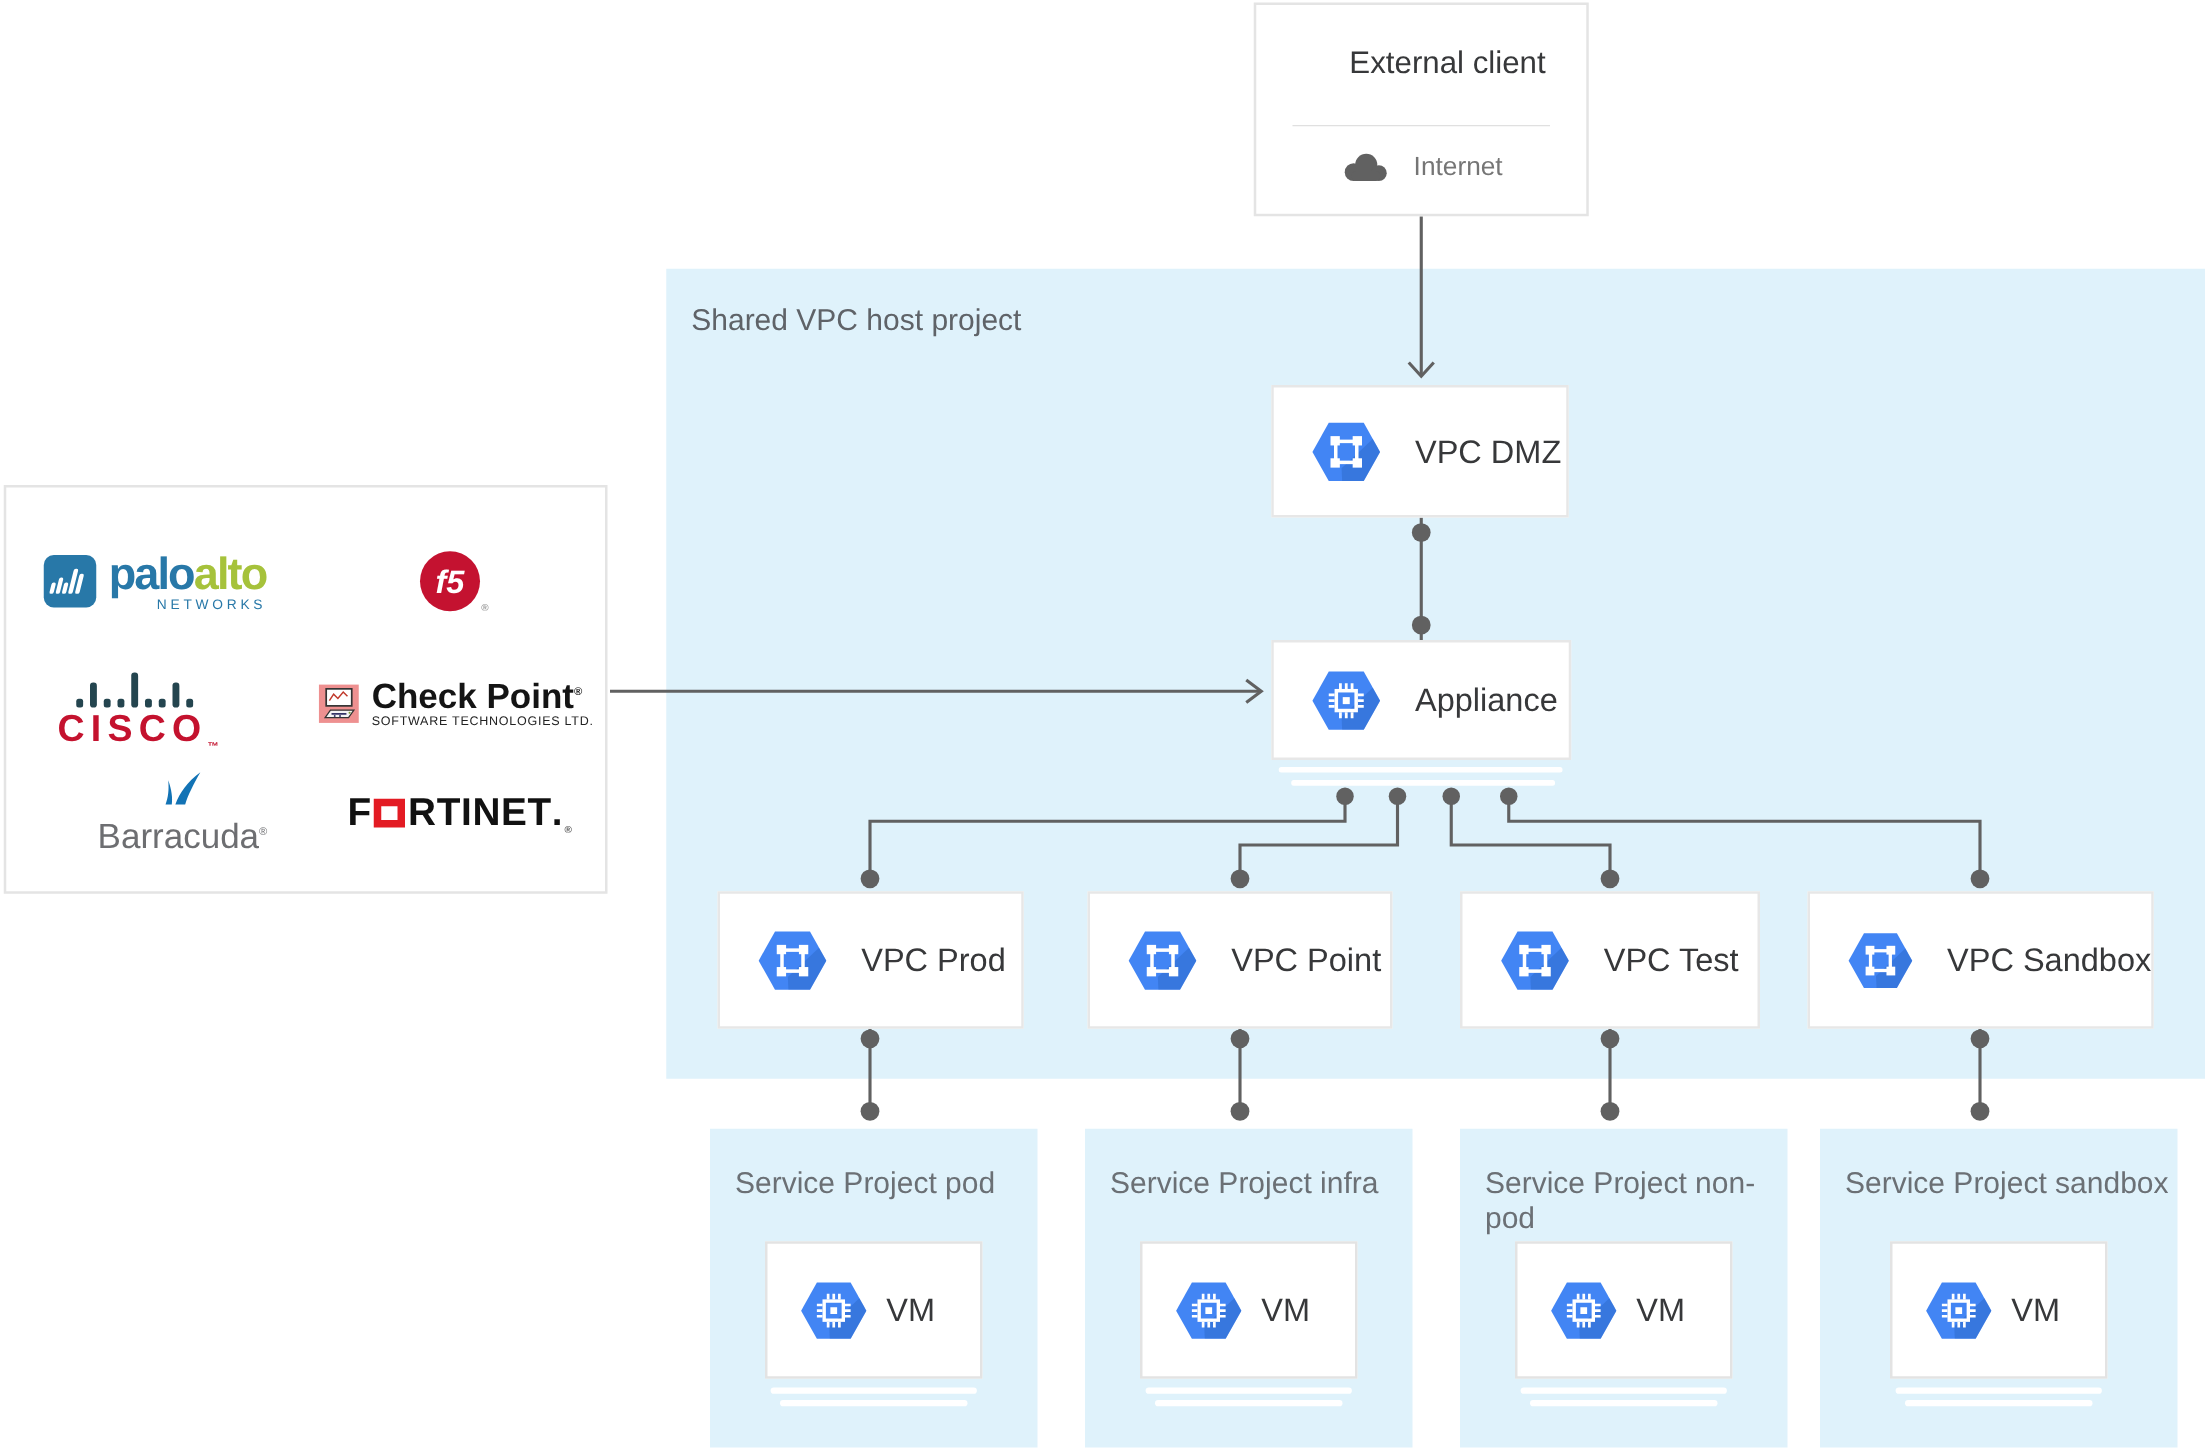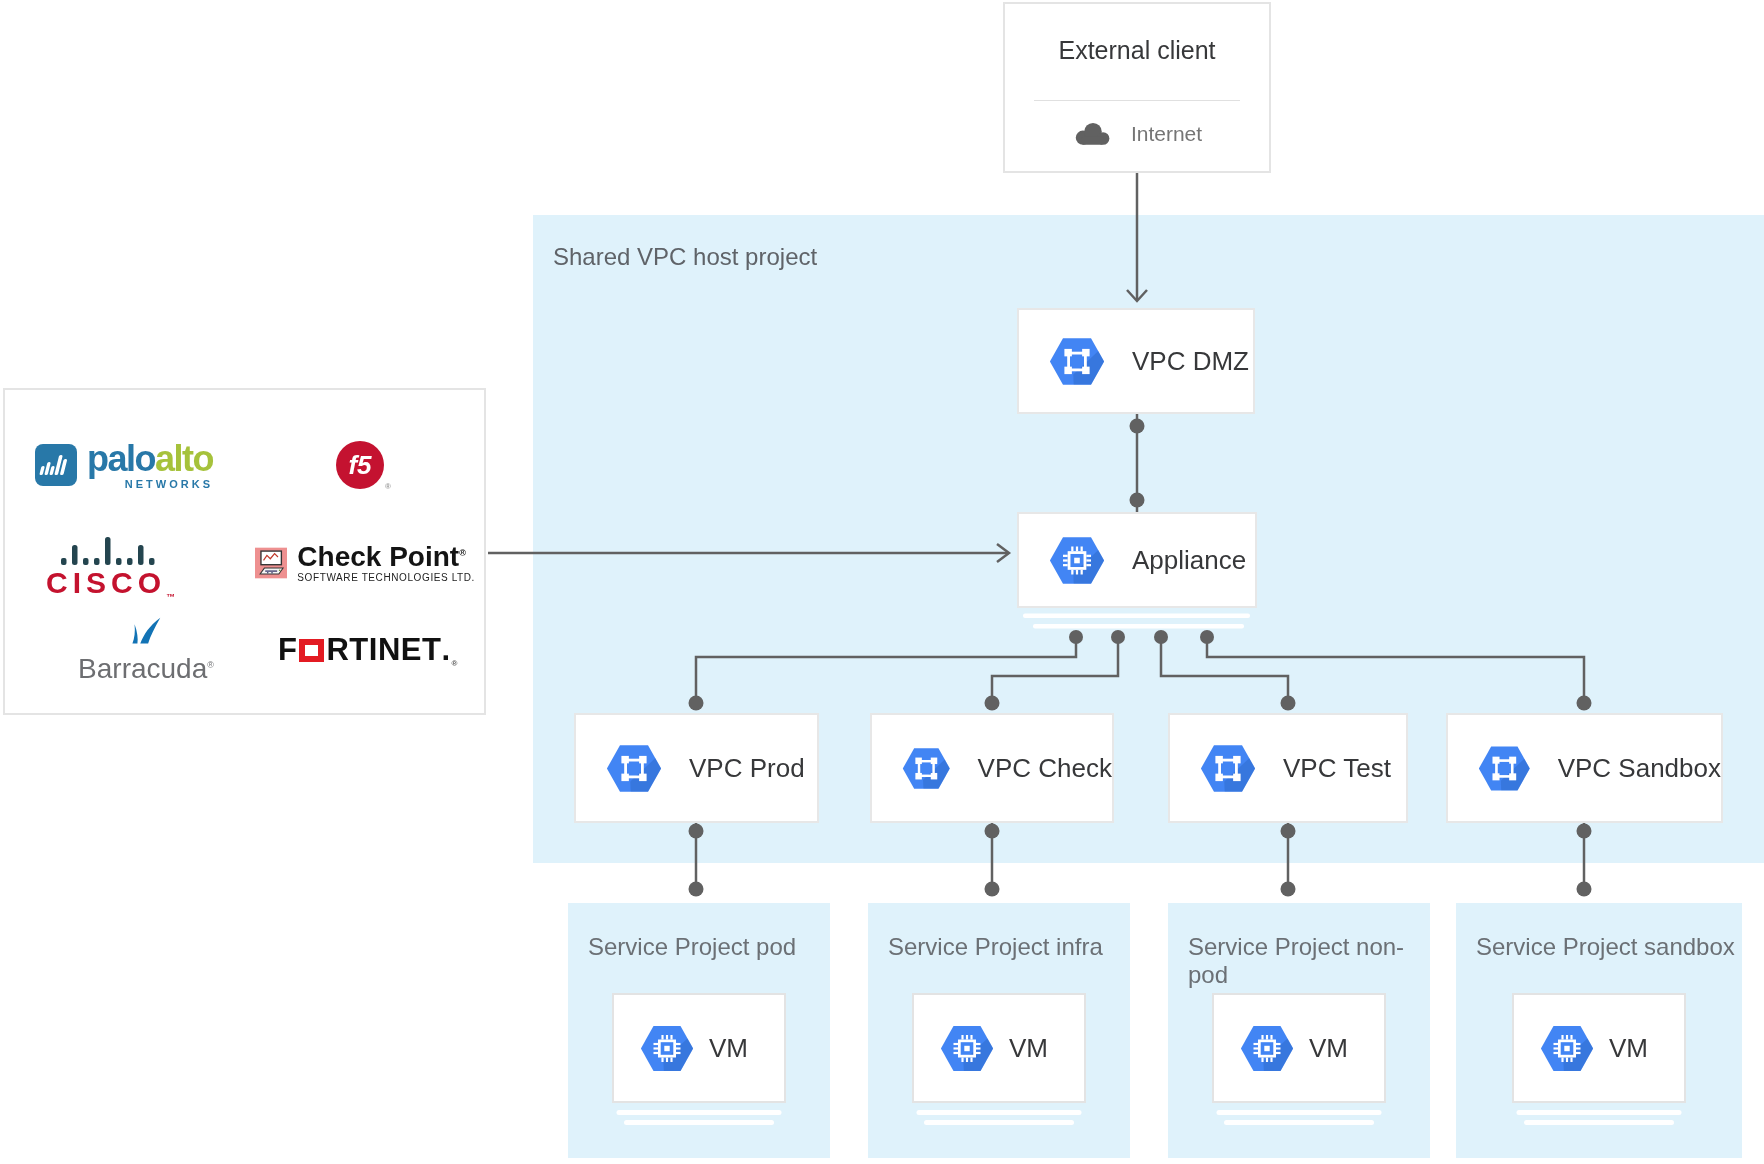--- a/index.html
+++ b/index.html
@@ -30,21 +30,21 @@
   .node-label{font-size:26px;color:#37383a;white-space:nowrap;}
   #card-dmz{left:1017px;top:308px;width:238px;height:106px;}
   #card-appliance{left:1017px;top:512px;width:240px;height:96px;}
   #card-vpc0{left:574px;top:713px;width:245px;height:110px;}
   #card-vpc1{left:870px;top:713px;width:244px;height:110px;}
   #card-vpc2{left:1168px;top:713px;width:240px;height:110px;}
   #card-vpc3{left:1446px;top:713px;width:277px;height:110px;}
 
   
   #external-box{position:absolute;left:1003px;top:2px;width:268px;height:171px;background:#fff;
-                border:2px solid #e4e4e4;box-sizing:border-box;}
+                border:2px solid #e4e4e4;box-sizing:border-box;padding-left:21px;}
   #external-title{position:absolute;top:32px;width:100%;text-align:center;font-size:25px;color:#37383a;}
   #external-divider{position:absolute;left:29px;right:29px;top:96px;height:1px;background:#e0e0e0;}
   #external-row{position:absolute;top:116px;left:0;width:100%;display:flex;align-items:center;justify-content:center;gap:17px;}
   #external-row .net-label{font-size:21px;color:#757575;}
 
   
   #overlay{position:absolute;left:0;top:0;z-index:5;pointer-events:none;}
   .panel,.svc-panel{z-index:1;}
   .node-card,#external-box{z-index:6;}
   #vendor-box{z-index:6;}
@@ -59,21 +59,21 @@
   #cell-checkpoint{left:250px;top:138px;width:220px;height:70px;gap:10px;}
   #cell-barracuda{left:36px;top:225px;width:210px;height:70px;gap:8px;flex-direction:column;}
   #cell-fortinet{left:258px;top:238px;width:210px;height:44px;}
 
   
   .pa-icon{width:42px;height:42px;border-radius:8px;background:#2878a8;position:relative;overflow:hidden;flex:0 0 auto;}
   .pa-words{display:flex;flex-direction:column;align-items:flex-end;line-height:1;}
   .pa-word{font-size:36px;font-weight:bold;letter-spacing:-1.5px;}
   .pa-word .w1{color:#2878a8;}
   .pa-word .w2{color:#a6c23b;}
-  .pa-sub{font-size:11px;color:#2878a8;letter-spacing:3px;font-weight:bold;margin-top:2px;}
+  .pa-sub{font-size:11px;color:#2878a8;letter-spacing:3px;font-weight:normal;margin-top:2px;}
 
   
   .f5-ball{width:48px;height:48px;border-radius:50%;background:#c41230;color:#fff;display:flex;
            align-items:center;justify-content:center;font-size:26px;font-weight:bold;font-style:italic;position:relative;}
   .f5-reg{position:absolute;right:-7px;bottom:-2px;font-size:8px;color:#9a9a9a;font-style:normal;}
 
   
   .cisco-mark{font-size:30px;font-weight:bold;color:#c4122e;letter-spacing:5px;line-height:1;position:relative;}
   .cisco-tm{font-size:9px;color:#c4122e;letter-spacing:0;vertical-align:sub;}
 
@@ -261,21 +261,21 @@
   <div id="card-vpc0" class="node-card">
     <svg width="56" height="49" viewBox="0 0 60 52">
         <use href="#hex-vpc"></use>
       </svg>
     <span class="node-label">VPC Prod</span>
   </div>
   <div id="card-vpc1" class="node-card">
     <svg width="56" height="49" viewBox="0 0 60 52">
         <use href="#hex-vpc"></use>
       </svg>
-    <span class="node-label">VPC Check</span>
+    <span class="node-label">VPC Point</span>
   </div>
   <div id="card-vpc2" class="node-card">
     <svg width="56" height="49" viewBox="0 0 60 52">
         <use href="#hex-vpc"></use>
       </svg>
     <span class="node-label">VPC Test</span>
   </div>
   <div id="card-vpc3" class="node-card">
     <svg width="56" height="49" viewBox="0 0 60 52">
         <use href="#hex-vpc"></use>

